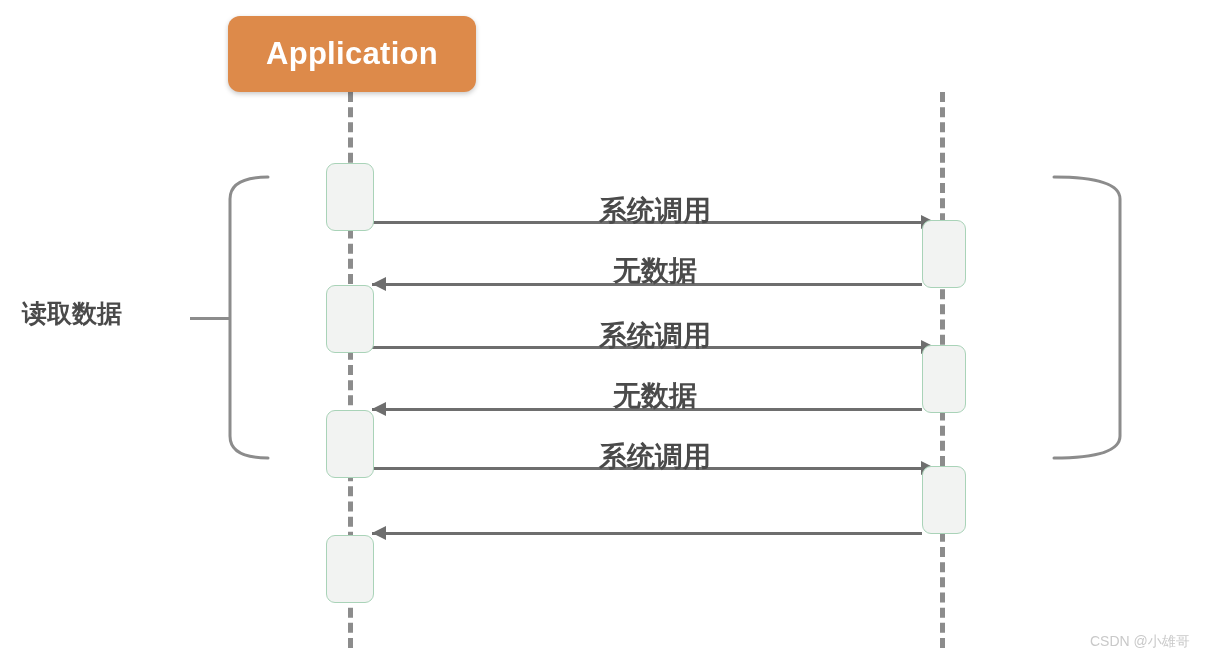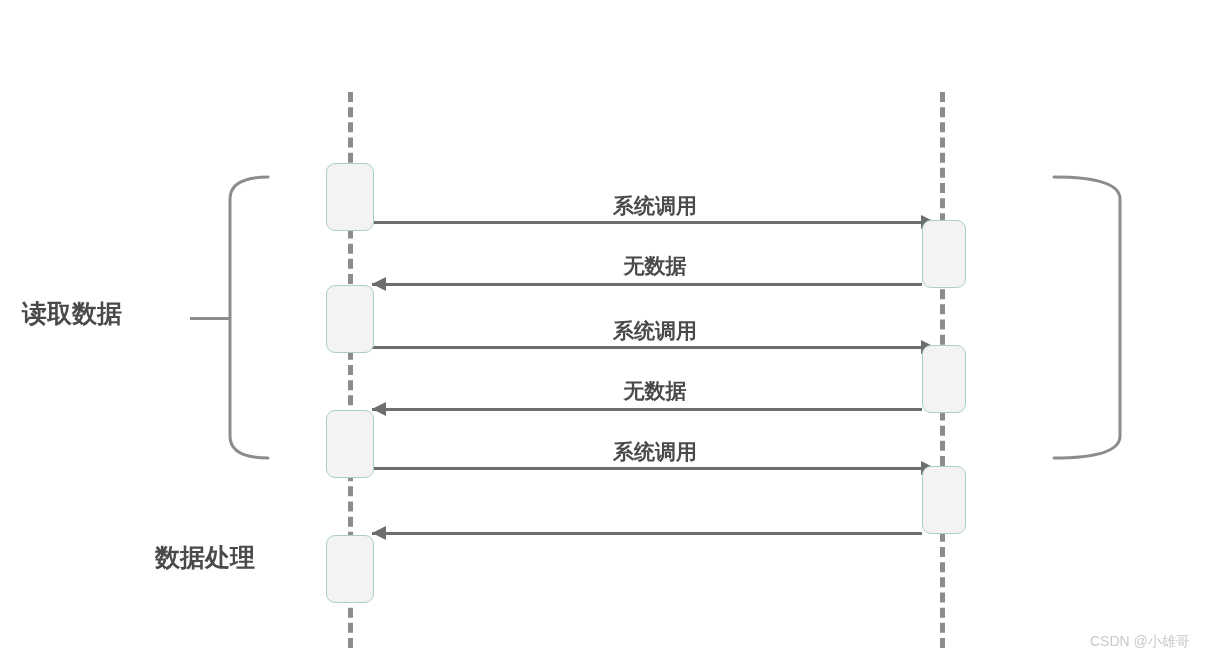--- a/index.html
+++ b/index.html
@@ -68,21 +68,21 @@
     border-bottom: 7.5px solid transparent;
     border-left: 14px solid #6e6e6e;
   }
   .arrowhead.left {
     border-top: 7.5px solid transparent;
     border-bottom: 7.5px solid transparent;
     border-right: 14px solid #6e6e6e;
   }
   .msg-label {
     position: absolute;
-    font-size: 21px;
+    font-size: 28px;
     color: #4a4a4a;
     font-weight: 600;
     white-space: nowrap;
     text-align: center;
   }
   .group-label {
     position: absolute;
     font-size: 25px;
     color: #4a4a4a;
     font-weight: 600;
@@ -104,21 +104,20 @@
     <div class="lifeline" style="left: 348px; top: 92px; height: 556px;"></div>
     <div class="lifeline" style="left: 940px; top: 92px; height: 556px;"></div>
     <svg width="42" height="285" viewBox="0 0 42 285" style="position: absolute; left: 228px; top: 175px; overflow: visible;">
       <path d="M 40 2 Q 2 2 2 24 L 2 120.5 Q 2 142.5 2 142.5 Q 2 142.5 2 164.5 L 2 261 Q 2 283 40 283" fill="none" stroke="#8c8c8c" stroke-width="3" stroke-linecap="round"></path>
     </svg>
     <div style="position: absolute; left: 190px; top: 316.5px; width: 40px; height: 0px; border-top: 3px solid rgb(140, 140, 140);"></div>
     <svg width="70" height="285" viewBox="0 0 70 285" style="position: absolute; left: 1052px; top: 175px; overflow: visible;">
       <path d="M 2 2 Q 68 2 68 24 L 68 120.5 Q 68 142.5 68 142.5 Q 68 142.5 68 164.5 L 68 261 Q 68 283 2 283" fill="none" stroke="#8c8c8c" stroke-width="3" stroke-linecap="round"></path>
     </svg>
     <div class="group-label" style="left: 22px; top: 297px;">读取数据</div>
-    <div class="group-label" style="left: 155px; top: 541px;">数据处理</div>
     <div class="msg-line" style="left: 372px; top: 221px; width: 562px;"></div>
     <div class="arrowhead right" style="left: 921px; top: 215px;"></div>
     <div class="msg-label" style="left: 560px; top: 192px; width: 190px;">系统调用</div>
     <div class="msg-line" style="left: 372px; top: 283px; width: 550px;"></div>
     <div class="arrowhead left" style="left: 372px; top: 277px;"></div>
     <div class="msg-label" style="left: 560px; top: 252px; width: 190px;">无数据</div>
     <div class="msg-line" style="left: 372px; top: 346px; width: 562px;"></div>
     <div class="arrowhead right" style="left: 921px; top: 340px;"></div>
     <div class="msg-label" style="left: 560px; top: 317px; width: 190px;">系统调用</div>
     <div class="msg-line" style="left: 372px; top: 408px; width: 550px;"></div>
@@ -129,14 +128,17 @@
     <div class="msg-label" style="left: 560px; top: 438px; width: 190px;">系统调用</div>
     <div class="msg-line" style="left: 372px; top: 532px; width: 550px;"></div>
     <div class="arrowhead left" style="left: 372px; top: 526px;"></div>
     <div class="activation" style="left: 326px; top: 163px; width: 48px; height: 68px;"></div>
     <div class="activation" style="left: 922px; top: 220px; width: 44px; height: 68px;"></div>
     <div class="activation" style="left: 326px; top: 285px; width: 48px; height: 68px;"></div>
     <div class="activation" style="left: 922px; top: 345px; width: 44px; height: 68px;"></div>
     <div class="activation" style="left: 326px; top: 410px; width: 48px; height: 68px;"></div>
     <div class="activation" style="left: 922px; top: 466px; width: 44px; height: 68px;"></div>
     <div class="activation" style="left: 326px; top: 535px; width: 48px; height: 68px;"></div>
+    <div class="participant" style="left: 228px; top: 16px; width: 248px; height: 76px;">
+      <span class="participant-label">Application</span>
+    </div>
     <div class="watermark" style="left: 1090px; top: 633px;">CSDN @小雄哥</div>
   </div>
 
 </body></html>

